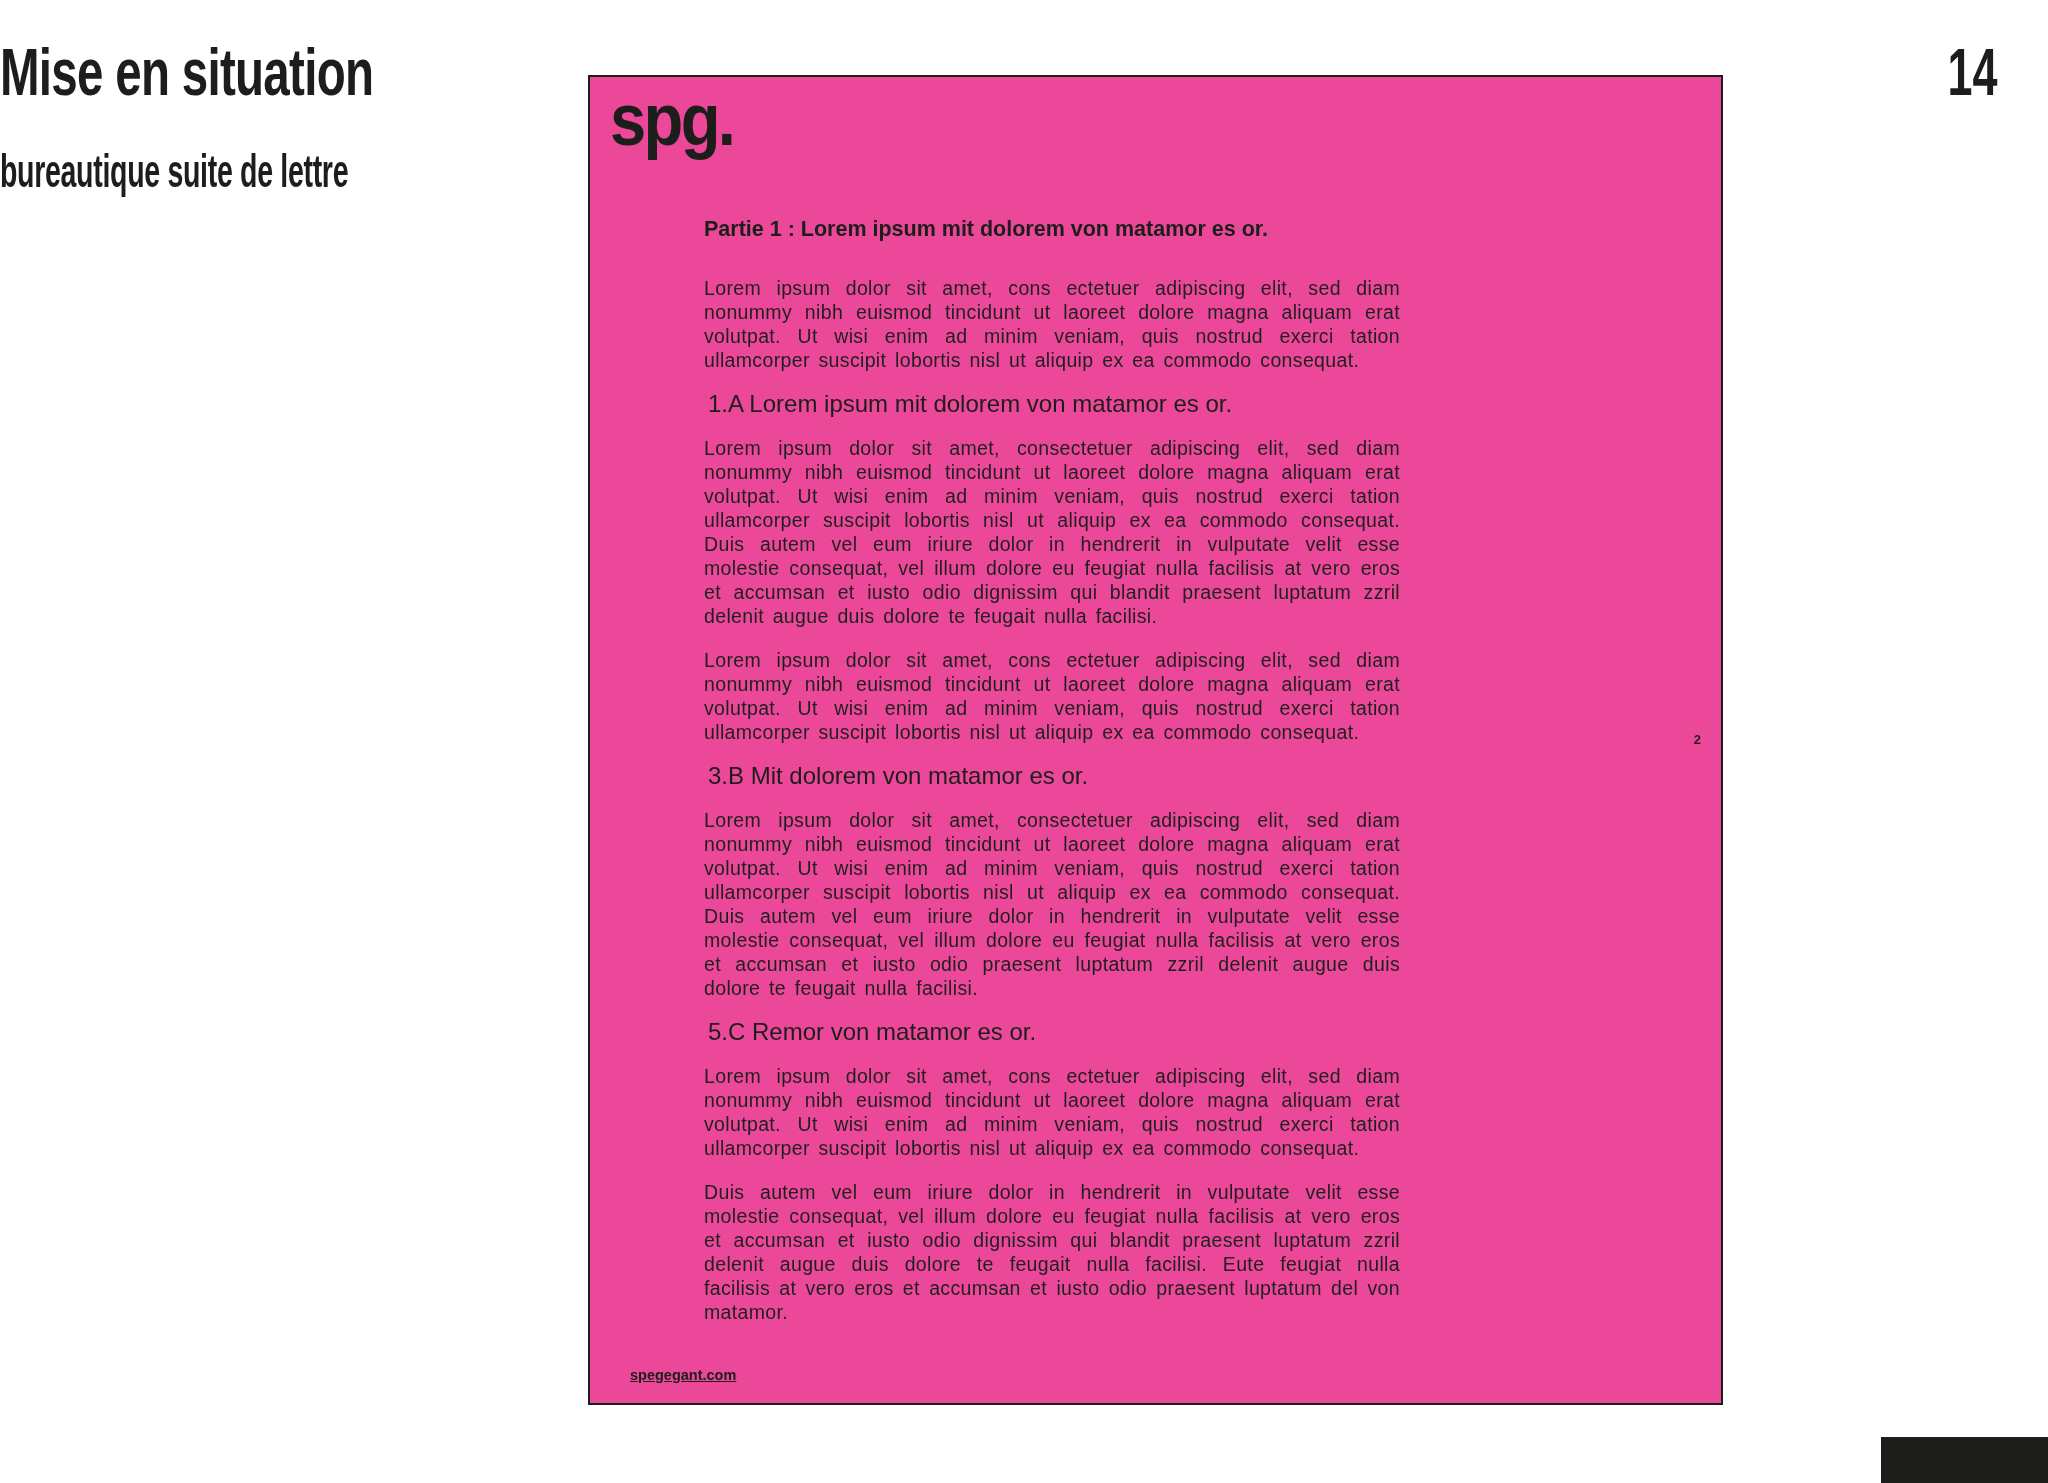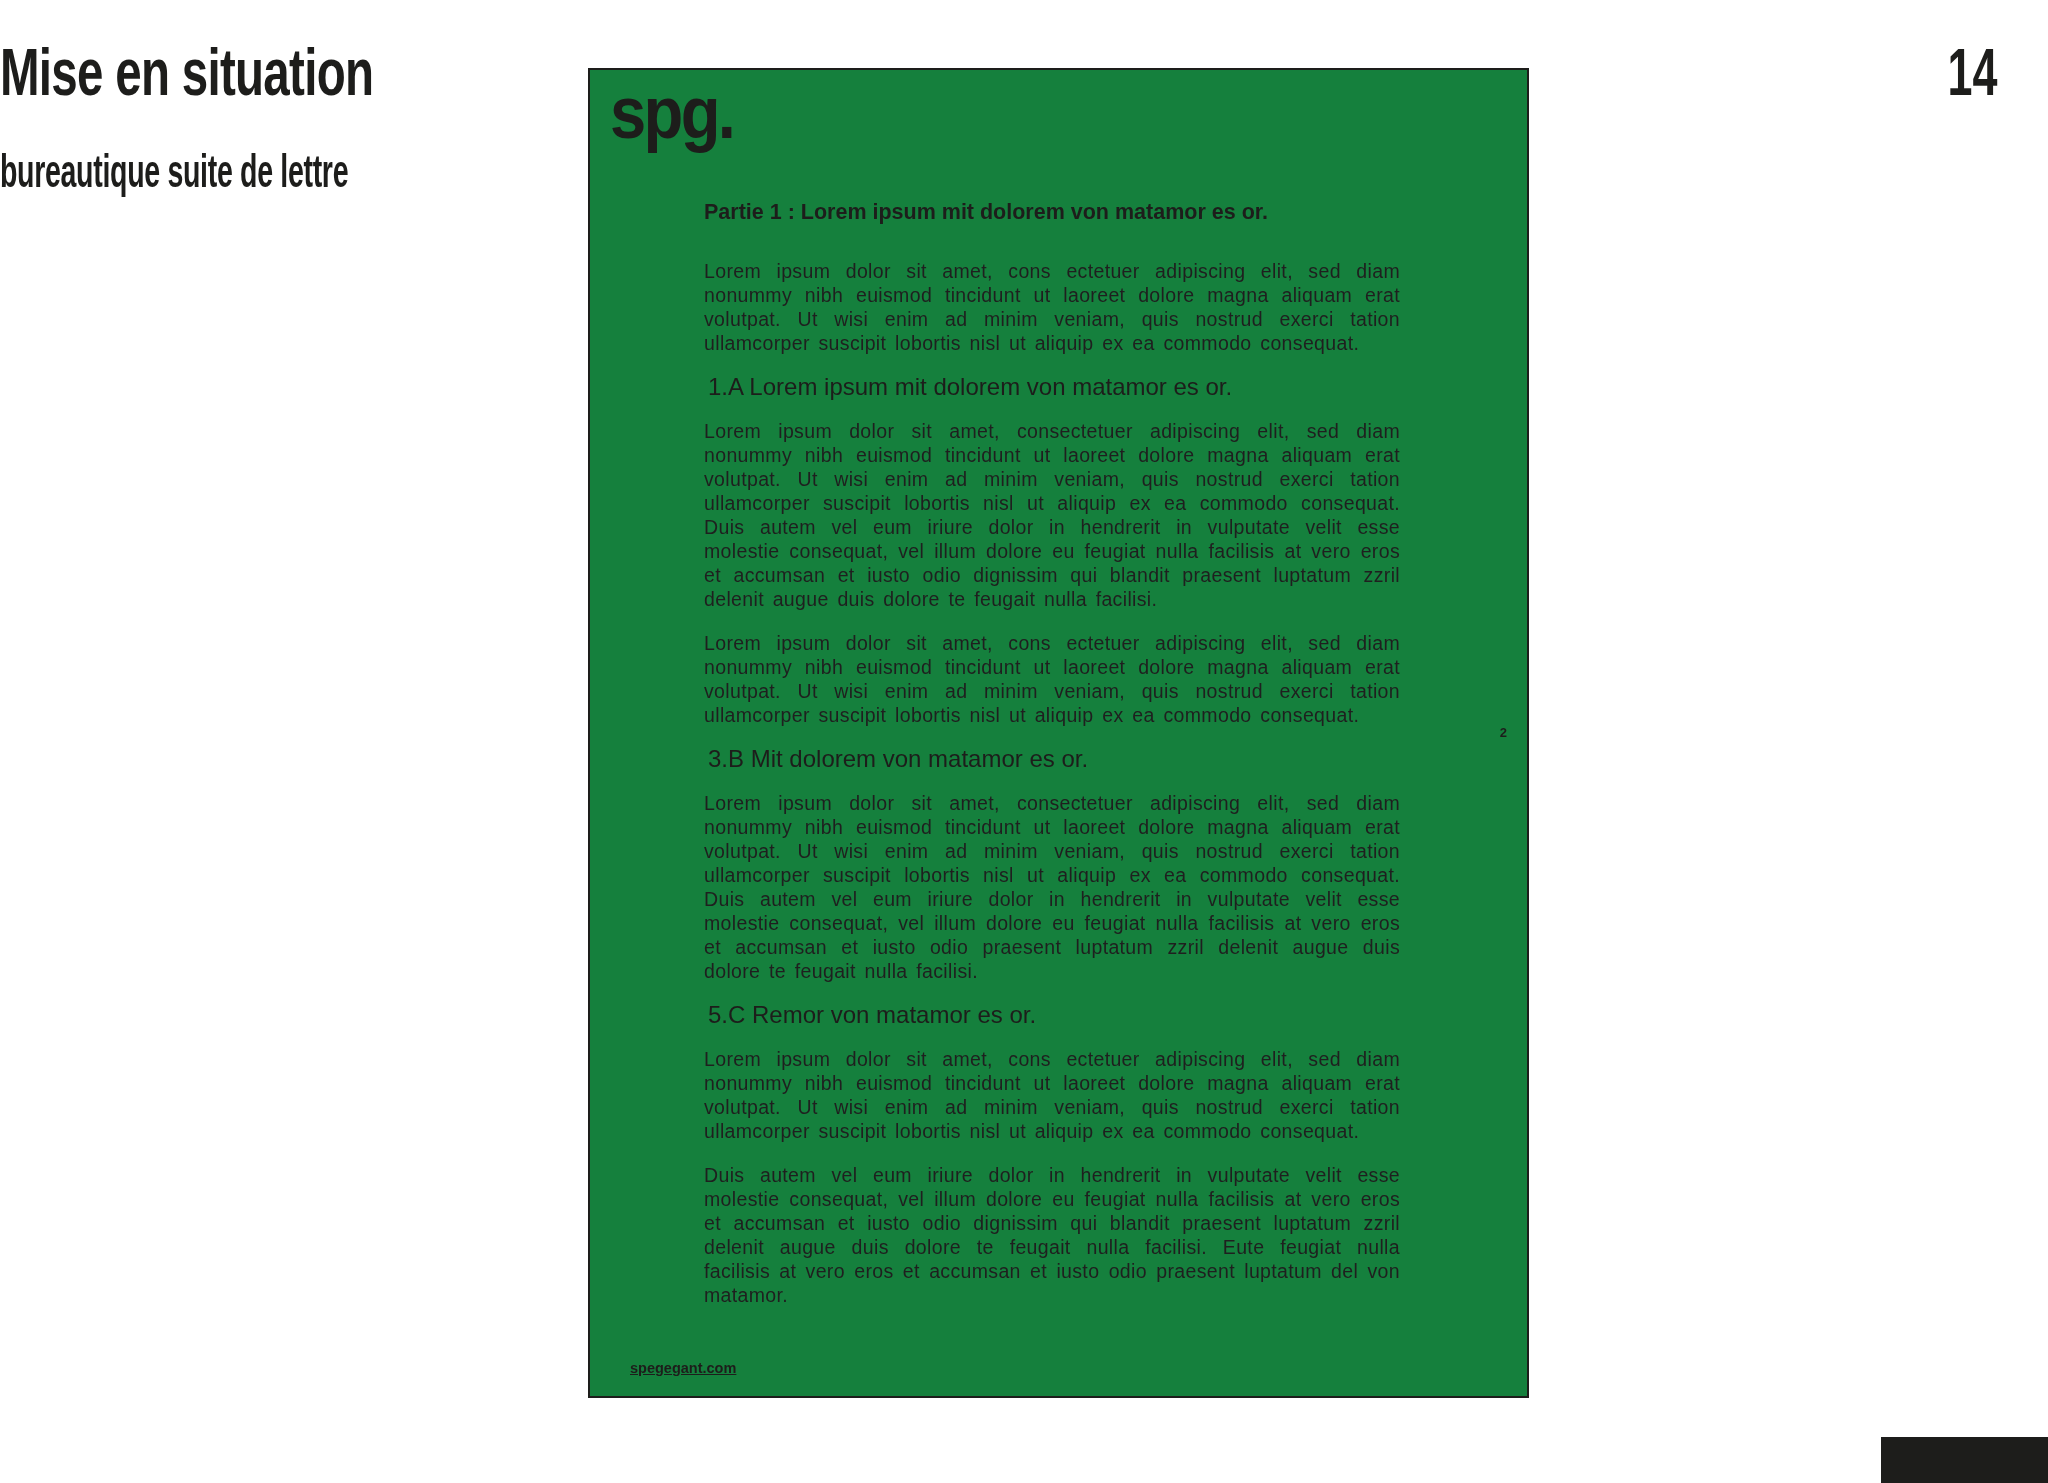--- a/index.html
+++ b/index.html
@@ -55,25 +55,25 @@
     bottom: 0;
     width: 167px;
     height: 46px;
     background: #1d1d1b;
   }
 
   
   .document-page {
     position: absolute;
     left: 588px;
-    top: 68px;
-    width: 941px;
+    top: 75px;
+    width: 1135px;
     height: 1330px;
     box-sizing: border-box;
-    background: #15803d;
+    background: #ec4899;
     border: 2.5px solid #1d1d1b;
   }
   .doc-logo {
     position: absolute;
     left: 20px;
     top: 0px;
     font-size: 74px;
     font-weight: bold;
     letter-spacing: -3px;
     transform: scaleX(0.88);
@@ -85,21 +85,21 @@
     position: absolute;
     left: 114px;
     top: 127px;
     width: 708px;
     color: #1f1f1f;
   }
   .doc-main-heading {
     font-size: 21.5px;
     line-height: 27px;
     font-weight: bold;
-    margin: 2px 0 33px 0;
+    margin: 12px 0 33px 0;
     color: #1d1d1b;
   }
   .doc-paragraph {
     font-size: 19.5px;
     line-height: 24px;
     text-align: justify;
     letter-spacing: 0.35px;
     word-spacing: 3px;
     margin: 0 12px 20px 0;
   }

